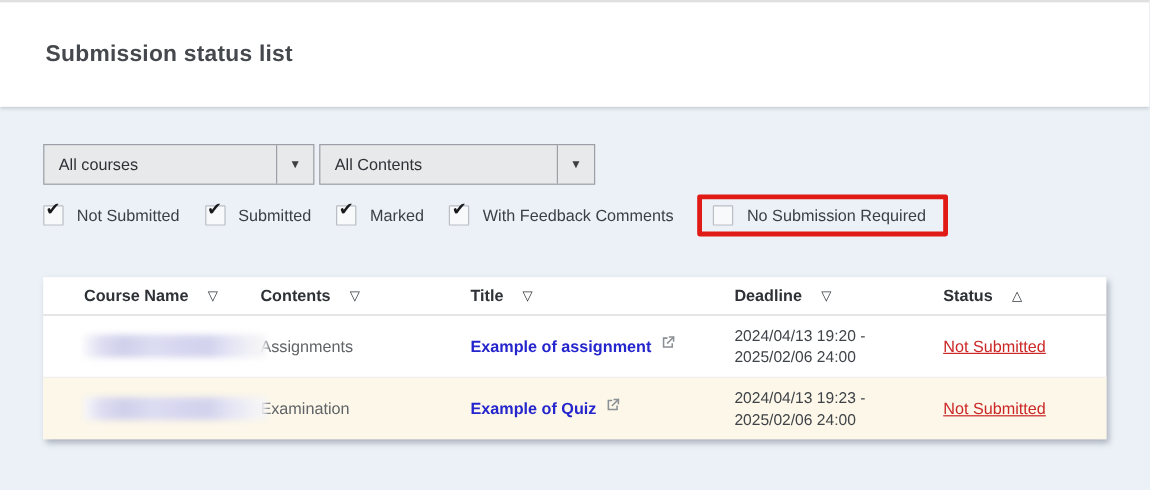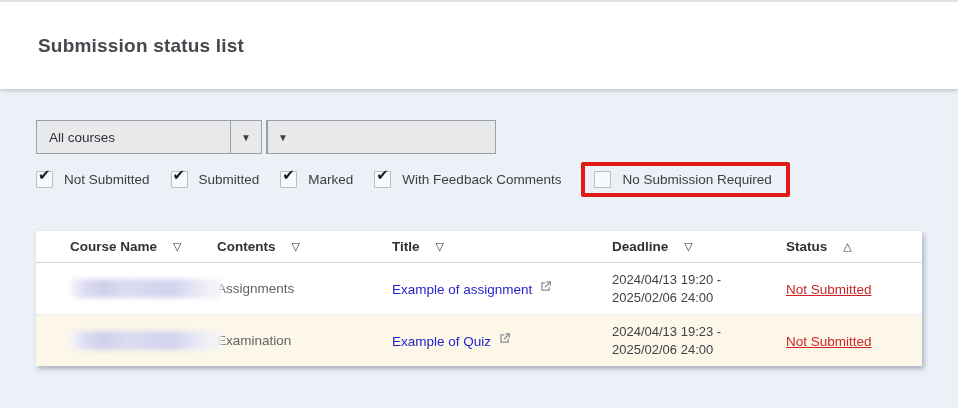--- a/index.html
+++ b/index.html
@@ -147,21 +147,21 @@
     height: 19px;
     border-radius: 2px;
     filter: blur(2.5px);
     background: linear-gradient(90deg,
       #f7f7fb 0%, #dddcf1 10%, #d0d0eb 22%, #dcdcf2 38%,
       #d6d5ef 55%, #d2d2ed 68%, #e4e4f5 80%, #f1f1f6 92%, #f6f6f8 100%);
   }
   .cell-contents { font-size: 13.5px; color: #606468; }
   .title-link {
     font-size: 13.5px;
-    font-weight: normal;
+    font-weight: bold;
     color: #2525cd;
     text-decoration: none;
     display: inline-flex;
     align-items: center;
     gap: 7px;
     cursor: pointer;
   }
   .ext-icon { display: inline-block; margin-top: -2px; }
   .cell-deadline {
     font-size: 13px;
@@ -186,20 +186,21 @@
 <div class="content">
 
   <div class="filter-row">
     <div class="dropdown dd-course">
       <span class="dd-value">All courses</span>
       <span class="dd-arrow-box">
         <span class="dd-arrow">▼</span>
       </span>
     </div>
     <div class="dropdown dd-contents">
+      <span class="dd-value">All Contents</span>
       <span class="dd-arrow-box">
         <span class="dd-arrow">▼</span>
       </span>
     </div>
   </div>
 
   <div class="checkbox-row">
 
     <label class="cb-group">
       <span class="cb-box">

